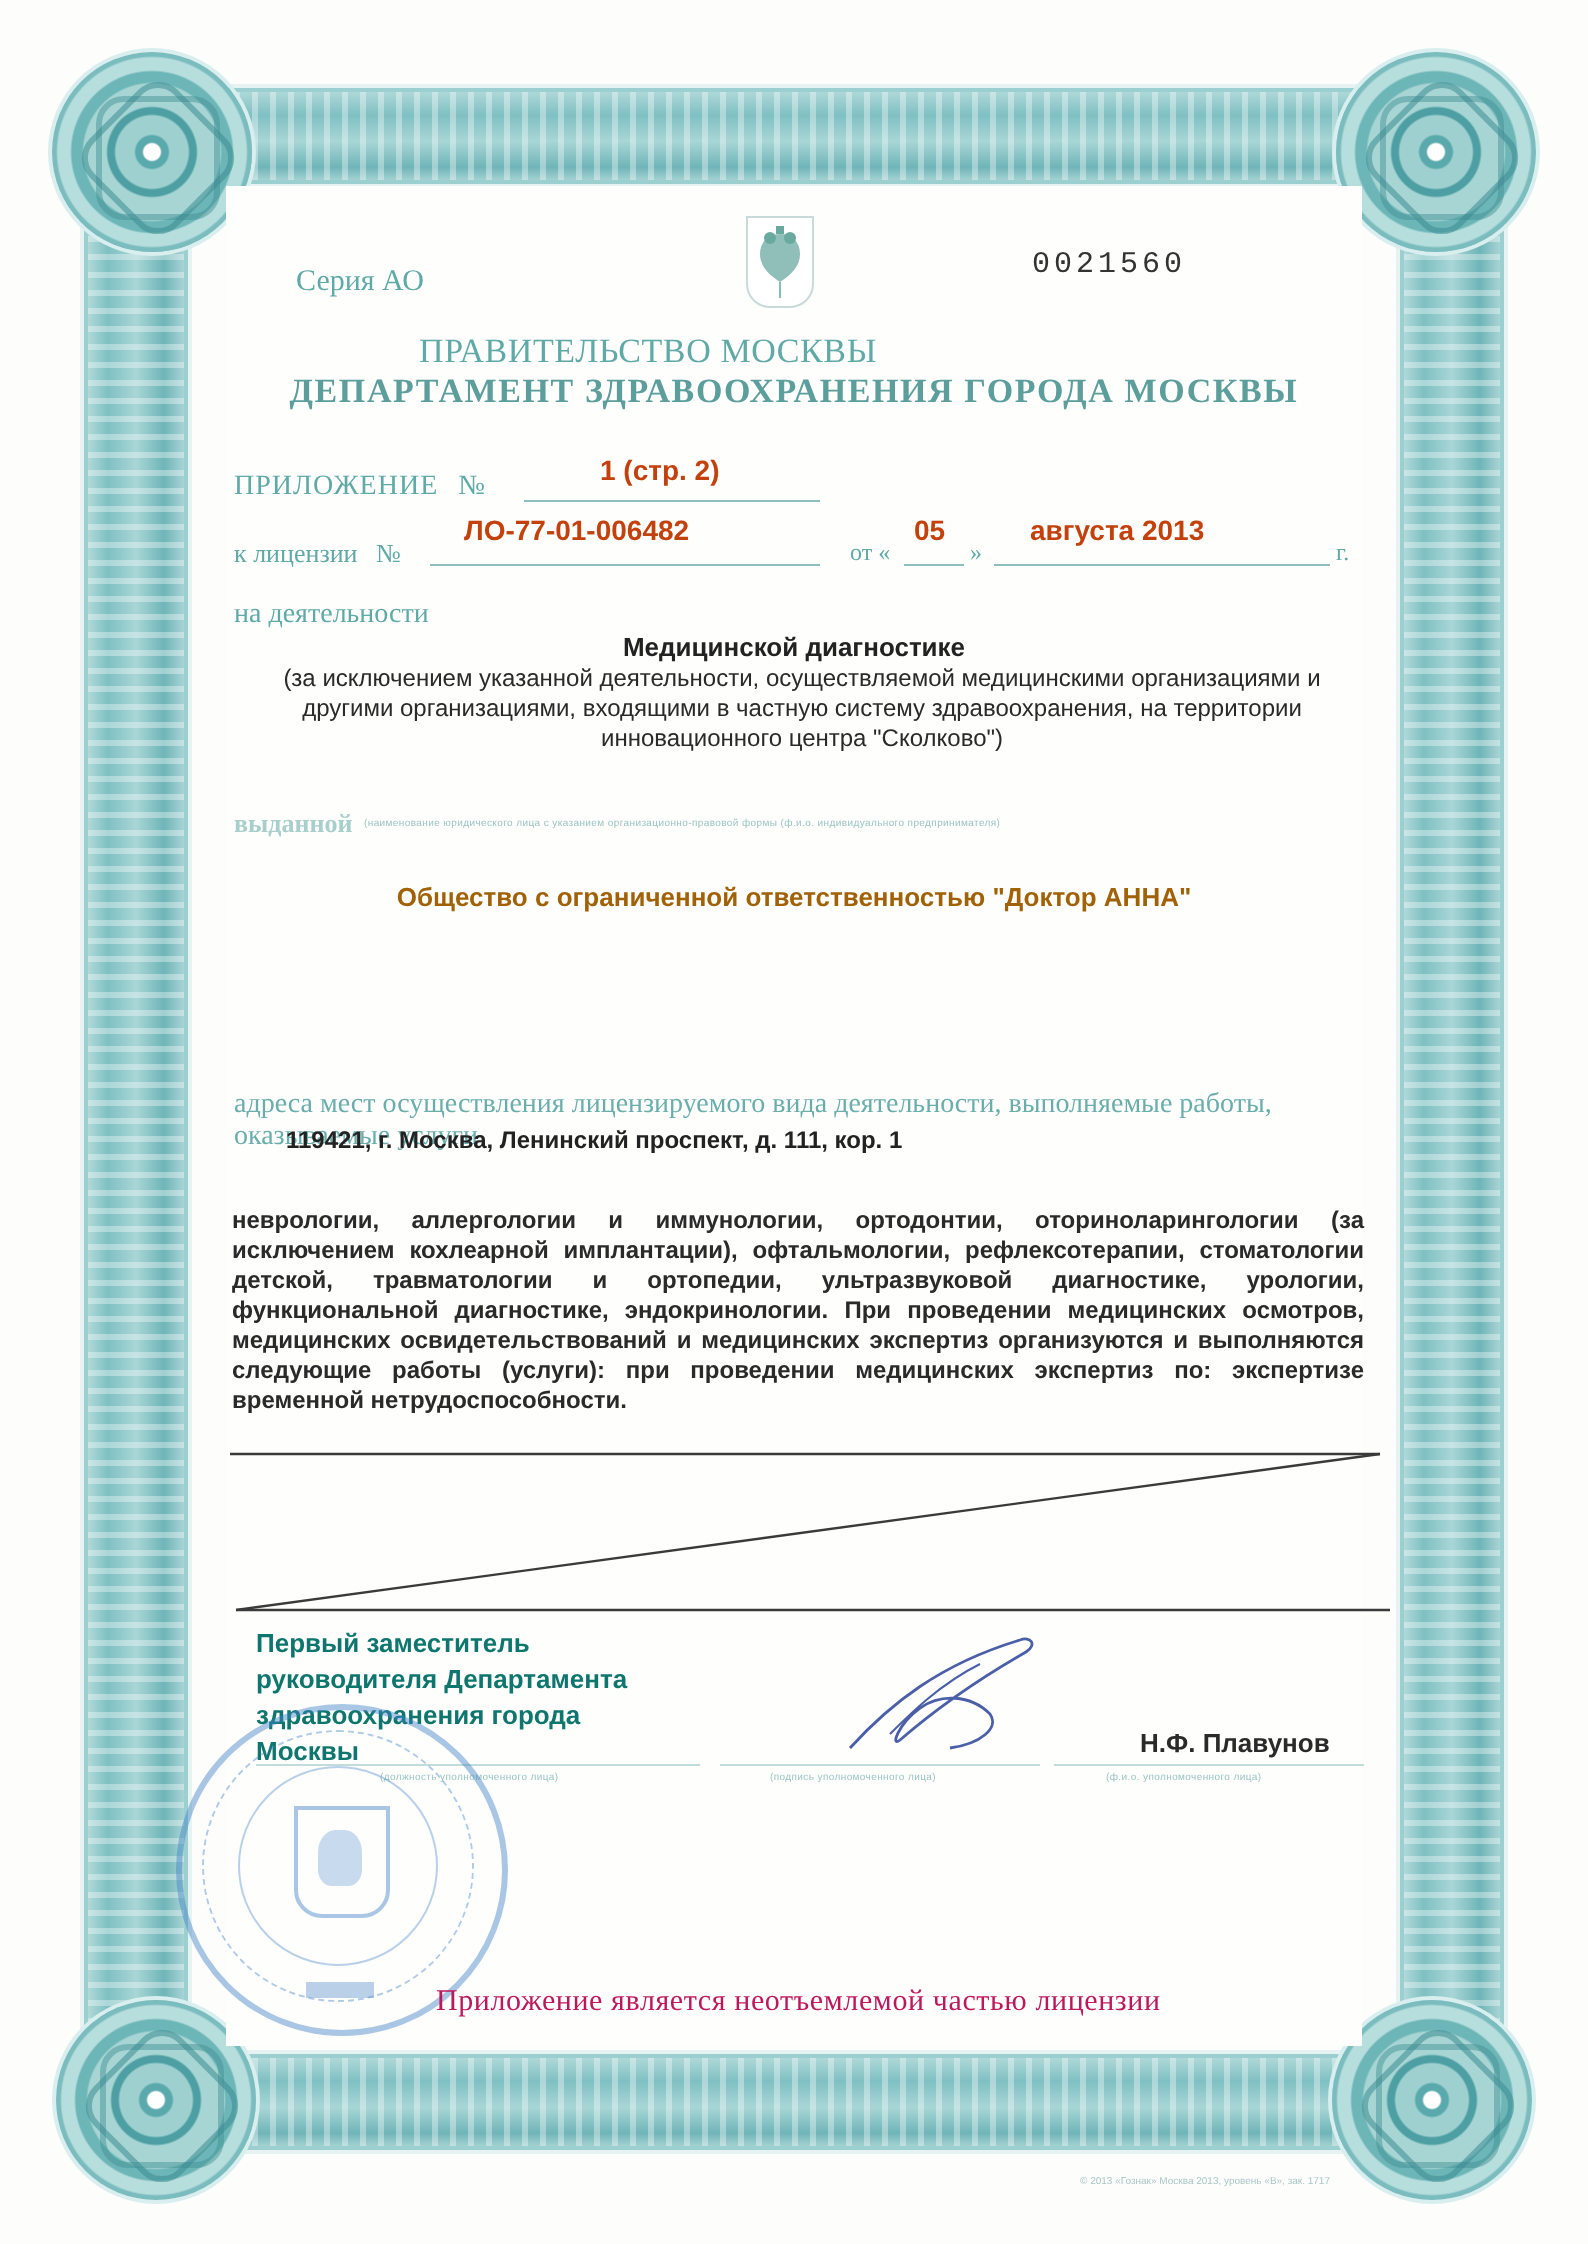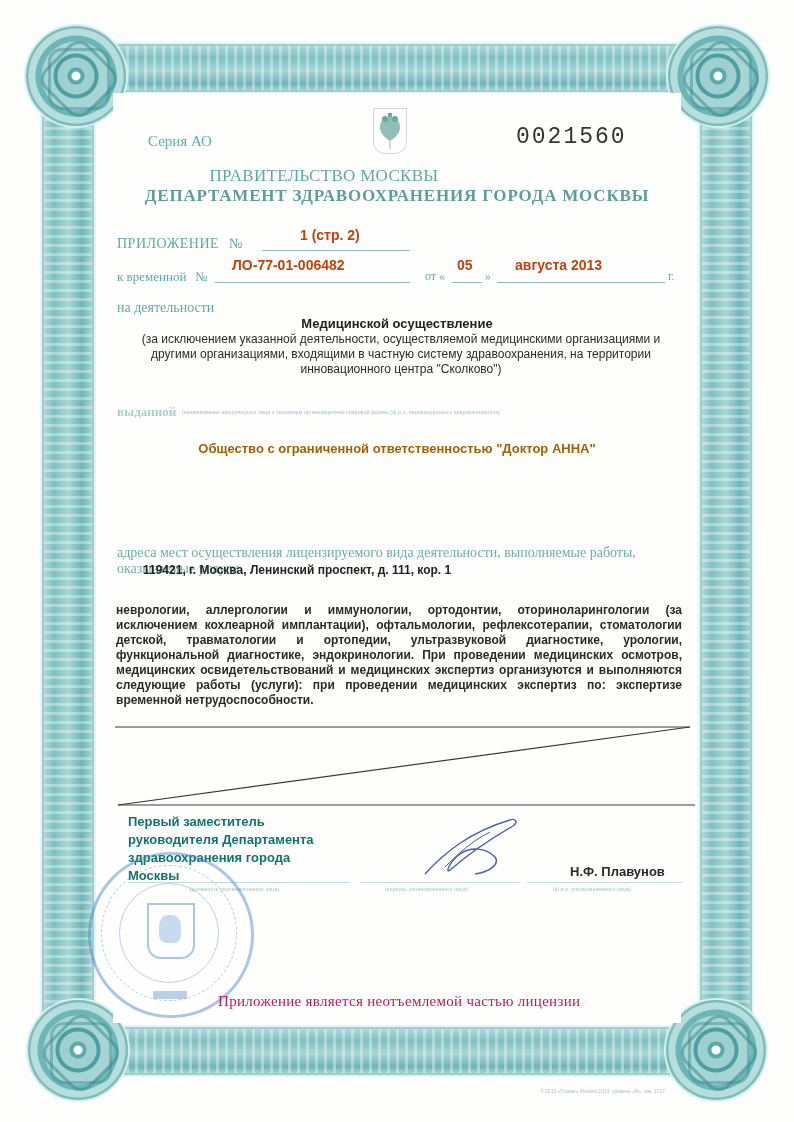--- a/index.html
+++ b/index.html
@@ -73,50 +73,50 @@
     <g fill="#6aa9a0">
       <path d="M16 8 C10 8 6 12 6 18 C6 24 10 28 16 32 C22 28 26 24 26 18 C26 12 22 8 16 8 Z" opacity="0.75"></path>
       <circle cx="11" cy="10" r="3"></circle>
         <circle cx="21" cy="10" r="3"></circle>
       <rect x="14" y="4" width="4" height="4"></rect>
     </g>
     <path d="M16 32 L16 40" stroke="#8bb" stroke-width="1"></path>
   </svg>
 </div>
 
-<div class="abs" style="left:516px; top:124px; font-family:'Liberation Mono', monospace; font-size:23px; letter-spacing:2px; color:#333;">0021560</div>
+<div class="abs" style="left:516px; top:124px; font-family:'Liberation Mono', monospace; font-size:15px; letter-spacing:2px; color:#333;">0021560</div>
 
 <div class="abs serif teal" style="left:0; width:648px; top:166px; text-align:center; font-size:17px; letter-spacing:0.3px;">ПРАВИТЕЛЬСТВО МОСКВЫ</div>
 
 <div class="abs serif" style="left:0; width:794px; top:186px; text-align:center; font-size:17px; font-weight:bold; color:#5c9e9b; letter-spacing:0.8px;">ДЕПАРТАМЕНТ ЗДРАВООХРАНЕНИЯ ГОРОДА МОСКВЫ</div>
 
 <div class="abs serif teal" style="left:117px; top:236px; font-size:14px; letter-spacing:0.5px;text-align:right;">
   <span>ПРИЛОЖЕНИЕ</span>
   <span style="margin-left:6px;">№</span>
 </div>
 <div class="field-line" style="left:262px; top:250px; width:148px;"></div>
 <div class="abs hand" style="left:300px; top:227px;">1 (стр. 2)</div>
 
 <div class="abs serif teal" style="left:117px; top:269px; font-size:13px;">
-  <span>к временной</span>
+  <span>к лицензии</span>
   <span style="margin-left:6px;">№</span>
 </div>
 <div class="field-line" style="left:215px; top:282px; width:195px;"></div>
 <div class="abs hand" style="left:232px; top:257px;">ЛО-77-01-006482</div>
 
 <div class="abs serif teal" style="left:425px; top:269px; font-size:12px;">от «</div>
 <div class="field-line" style="left:452px; top:282px; width:30px;"></div>
 <div class="abs hand" style="left:457px; top:257px;">05</div>
 <div class="abs serif teal" style="left:485px; top:269px; font-size:12px;">»</div>
 <div class="field-line" style="left:497px; top:282px; width:168px;"></div>
 <div class="abs hand" style="left:515px; top:257px;">августа 2013</div>
 <div class="abs serif teal" style="left:668px; top:269px; font-size:12px;">г.</div>
 
 <div class="abs serif teal" style="left:117px; top:300px; font-size:14px;">на деятельности</div>
-<div class="abs" style="left:0; width:794px; top:316px; text-align:center; font-size:13px; font-weight:bold; color:#222;">Медицинской осуществление</div>
+<div class="abs" style="left:0; width:794px; top:316px; text-align:center; font-size:13px; font-weight:bold; color:#222;">Медицинской диагностике</div>
 <div class="abs" style="left:118px; width:566px; top:332px; text-align:center; font-size:12px; line-height:15px; color:#2a2a2a;">(за исключением указанной деятельности, осуществляемой медицинскими организациями и другими организациями, входящими в частную систему здравоохранения, на территории инновационного центра "Сколково")</div>
 
 <div class="abs serif" style="left:117px; top:404px; font-size:13px; font-weight:bold; color:#a9cfcd;">выданной</div>
 <div class="abs tiny-caption" style="left:182px; top:409px; width:500px; white-space:nowrap; overflow:hidden;">(наименование юридического лица с указанием организационно-правовой формы (ф.и.о. индивидуального предпринимателя)</div>
 <div class="abs" style="left:0; width:794px; top:441px; text-align:center; font-size:13px; font-weight:bold; color:#a16207;">Общество с ограниченной ответственностью "Доктор АННА"</div>
 
 <div class="abs serif teal" style="left:117px; top:545px; width:568px; font-size:14px; line-height:16px; color:#6aaeac;">адреса мест осуществления лицензируемого вида деятельности, выполняемые работы, оказываемые услуги</div>
 <div class="abs" style="left:143px; top:563px; font-size:12px; font-weight:bold; color:#222;">119421, г. Москва, Ленинский проспект, д. 111, кор. 1</div>
 
 <div class="body-text">неврологии, аллергологии и иммунологии, ортодонтии, оториноларингологии (за исключением кохлеарной имплантации), офтальмологии, рефлексотерапии, стоматологии детской, травматологии и ортопедии, ультразвуковой диагностике, урологии, функциональной диагностике, эндокринологии. При проведении медицинских осмотров, медицинских освидетельствований и медицинских экспертиз организуются и выполняются следующие работы (услуги): при проведении медицинских экспертиз по: экспертизе временной нетрудоспособности.</div>

